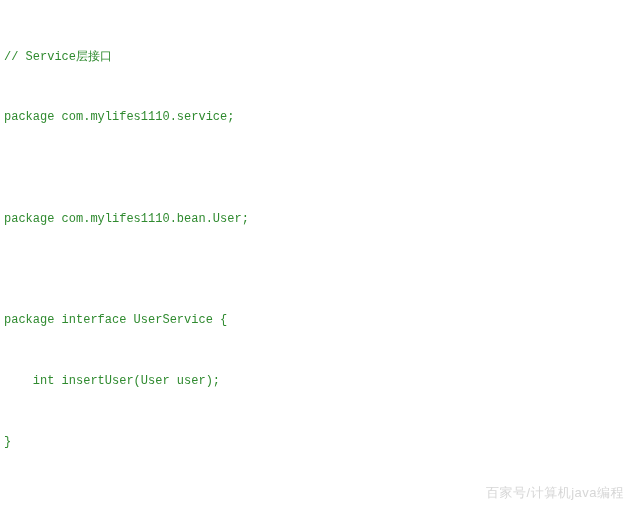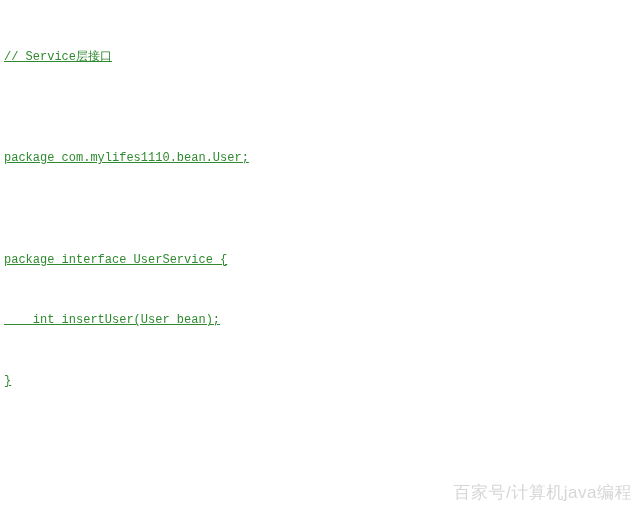--- a/index.html
+++ b/index.html
@@ -14,43 +14,43 @@
     line-height: 20.3px;
     position: relative;
   }
   .code-area {
     padding: 6px 4px;
     color: #2f8a2f;
     white-space: pre;
   }
   .line {
     display: block;
-    text-decoration: underline;
   }
   .watermark {
     position: absolute;
-    right: 8px;
+    right: 16px;
     bottom: 4px;
     color: rgba(180, 180, 180, 0.55);
     font-family: "Microsoft YaHei", Arial, sans-serif;
-    font-size: 17px;
+    font-size: 13px;
     letter-spacing: 0.5px;
     pointer-events: none;
   }
 </style>
 </head>
 <body>
 
 <div class="code-area">
   <span class="line">// Service层接口</span>
+  <span class="line">package com.mylifes1110.service;</span>
   <span class="line"></span>
   <span class="line">package com.mylifes1110.bean.User;</span>
   <span class="line"></span>
   <span class="line">package interface UserService {</span>
-  <span class="line">    int insertUser(User bean);</span>
+  <span class="line">    int insertUser(User user);</span>
   <span class="line">}</span>
   <span class="line"></span>
   
   
   <span class="line"></span>
   
   
   
   <span class="line"></span>
   

